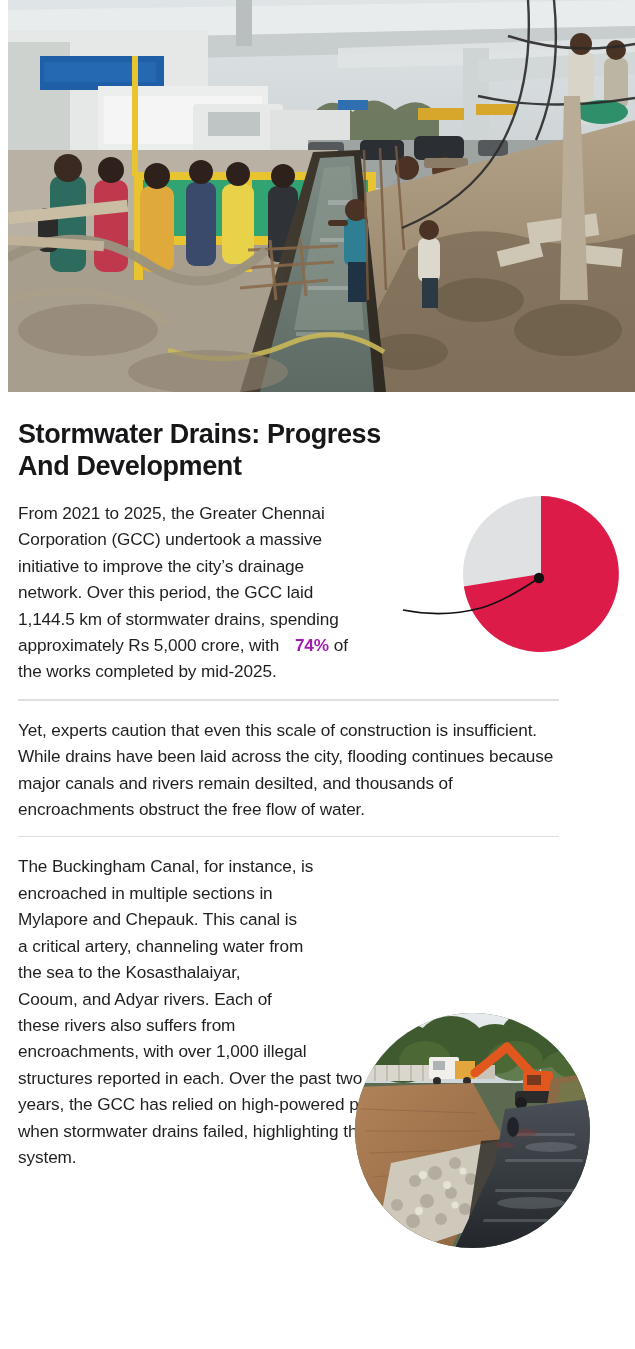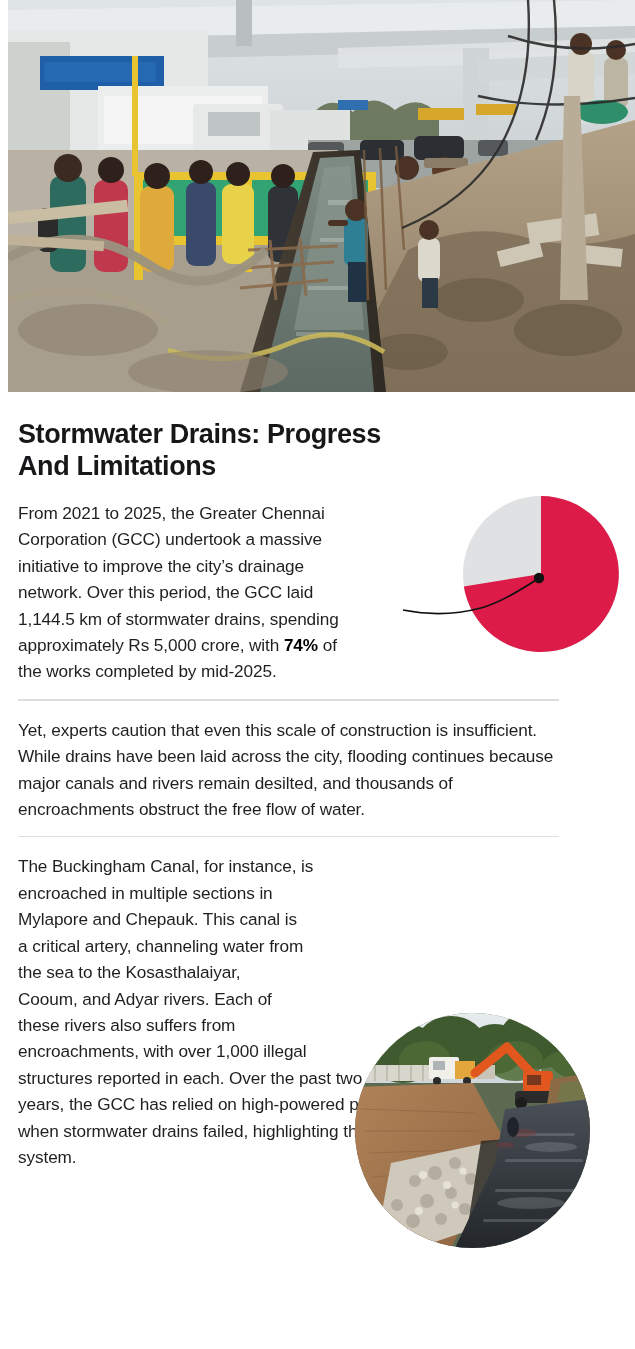--- a/index.html
+++ b/index.html
@@ -25,21 +25,21 @@
     font-size:27px;line-height:32px;font-weight:bold;letter-spacing:-0.4px;
     color:#17171a;margin:26px 18px 0 18px;
   }
   .block{position:relative;margin:0 18px;padding:16px 0 14px 0;}
   .block.first{padding-top:18px;}
   .rule{height:1px;background:#dedee0;margin:0 18px;}
   .para{
     font-size:17.2px;line-height:26.4px;color:#1f1f22;
     letter-spacing:-0.1px;margin:0;
   }
-  .para b{font-weight:bold;color:#000000;}
+  .para b{font-weight:bold;color:#a21caf;margin-left:11px;}
   .narrow{width:345px;}
 
   
   .pie-wrap{position:absolute;right:-2px;top:12px;width:160px;height:160px;}
   .pie-wrap svg{display:block;overflow:visible;}
 
   
   .circle-photo{
     position:absolute;left:355px;top:1013px;width:235px;height:235px;
     border-radius:50%;overflow:hidden;background:#5d6a52;
@@ -247,21 +247,21 @@
         <ellipse cx="80" cy="330" rx="70" ry="26"></ellipse>
         <ellipse cx="200" cy="372" rx="80" ry="22"></ellipse>
       </g>
     </svg>
   </div>
 
   <div class="content">
 
     <h1 class="title">
       <span>Stormwater Drains: Progress</span><br>
-      <span>And Limitations</span>
+      <span>And Development</span>
     </h1>
 
     <div class="block first">
       <p class="para narrow"><span>From 2021 to 2025, the Greater Chennai Corporation (GCC) undertook a massive initiative to improve the city’s drainage network. Over this period, the GCC laid 1,144.5 km of stormwater drains, spending approximately Rs 5,000 crore, with </span><b>74%</b><span> of the works completed by mid-2025.</span></p>
 
       <div class="pie-wrap">
         <svg viewBox="-60 0 220 160" width="220" height="160">
 
           <g>
             <circle cx="80" cy="80" r="78" fill="#E0E1E2"></circle>

